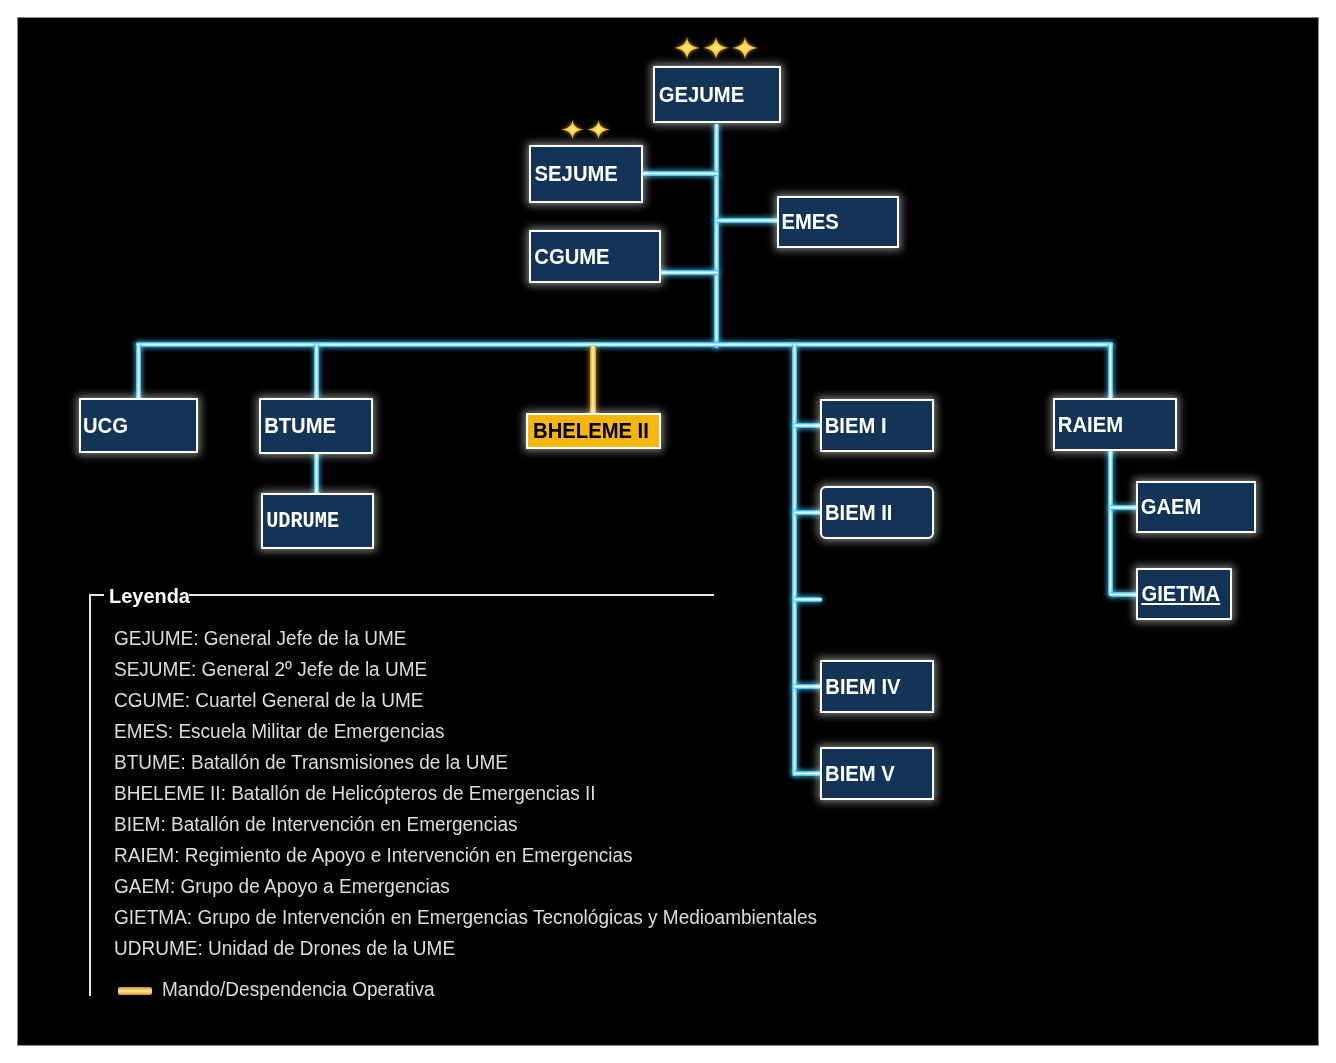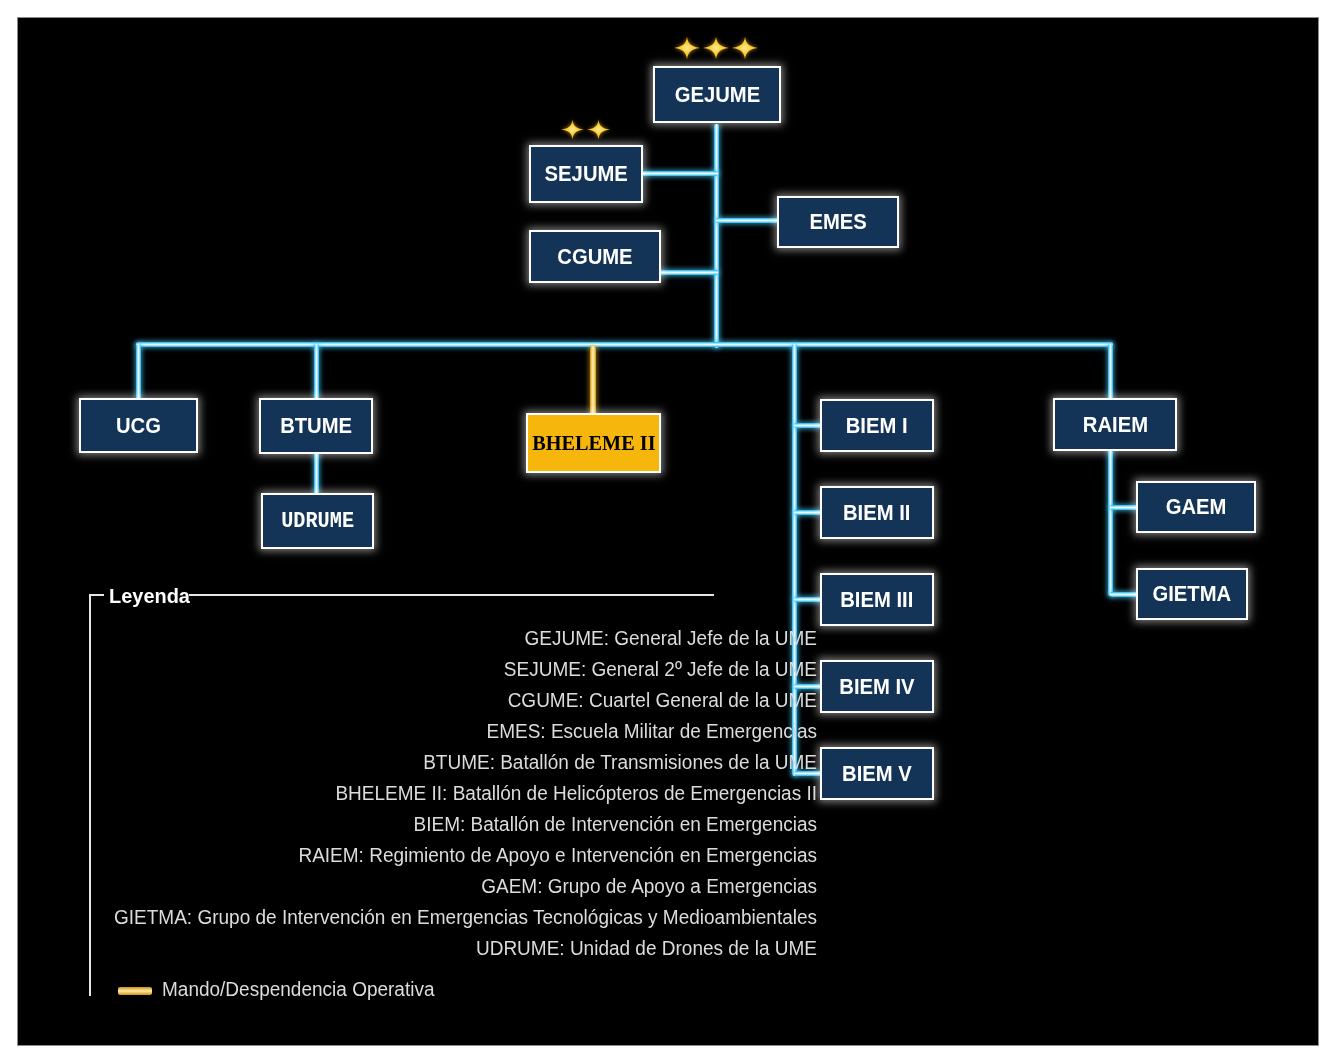--- a/index.html
+++ b/index.html
@@ -17,34 +17,34 @@
       box-shadow:0 0 5px 1px rgba(70,200,246,.7);}
   .vl{position:absolute;width:5px;border-radius:2px;
       background:linear-gradient(90deg,#17aee9 0%,#9fe4fa 30%,#ecfbff 50%,#9fe4fa 70%,#17aee9 100%);
       box-shadow:0 0 5px 1px rgba(70,200,246,.7);}
   .vgold{position:absolute;width:6px;border-radius:2px;
       background:linear-gradient(90deg,#cf9212 0%,#f6d57a 30%,#ffeeb2 50%,#f6d57a 70%,#cf9212 100%);
       box-shadow:0 0 5px 1px rgba(243,186,30,.55);}
   
   .nbox{
     position:absolute;background:#133457;border:2px solid #ffffff;box-sizing:border-box;
-    display:flex;align-items:center;justify-content:center;color:#ffffff;
+    display:flex;align-items:center;color:#ffffff;
     box-shadow:0 0 8px 2px rgba(255,255,255,.5);
   }
   .nbox.gold{background:#f6b60b;color:#000000;}
   .lbl{font-weight:bold;font-size:22px;transform:scaleX(.92);white-space:nowrap;letter-spacing:0;}
   
   .stars{position:absolute;display:flex;gap:3px;filter:drop-shadow(0 0 2px rgba(240,170,20,.8));}
   .star-lg{width:26px;height:24px;}
   .star-sm{width:23px;height:21px;}
   
   .lg-line{position:absolute;background:#e6e6e6;}
   .lg-title{position:absolute;color:#ffffff;font-weight:bold;font-size:21px;
             transform:scaleX(.95);transform-origin:left top;white-space:nowrap;}
-  .lg-items{position:absolute;left:96px;top:605px;text-align:right;}
+  .lg-items{position:absolute;left:96px;top:605px;}
   .lg-item{height:31px;line-height:31px;font-size:20px;color:#dcdcdc;
            transform:scaleX(.95);transform-origin:left top;white-space:nowrap;}
   .mando-swatch{position:absolute;left:100px;top:969px;width:34px;height:8px;border-radius:2px;
            background:linear-gradient(180deg,#cf9212 0%,#ffe9a6 50%,#cf9212 100%);}
   .mando-label{position:absolute;left:144px;top:956px;height:31px;line-height:31px;font-size:20px;
            color:#dcdcdc;transform:scaleX(.95);transform-origin:left top;white-space:nowrap;}
 </style>
 </head>
 <body>
 
@@ -122,47 +122,44 @@
     <div class="nbox" style="left:61px;top:380px;width:119px;height:55px;">
         <span class="lbl">UCG</span>
       </div>
     <div class="nbox" style="left:241px;top:380px;width:114px;height:56px;">
         <span class="lbl">BTUME</span>
       </div>
     <div class="nbox" style="left:243px;top:475px;width:113px;height:56px;font-family:Liberation Mono, monospace;">
         <span class="lbl">UDRUME</span>
       </div>
 
-    <div class="nbox gold" style="left:508px;top:395px;width:135px;height:60px;font-family:Liberation Serif, serif;">
+    <div class="nbox gold" style="left:508px;top:395px;width:135px;height:36px;">
         <span class="lbl">BHELEME II</span>
       </div>
 
     <div class="nbox" style="left:802px;top:381px;width:114px;height:53px;">
         <span class="lbl">BIEM I</span>
       </div>
-    <div class="nbox" style="left:802px;top:468px;width:114px;height:53px;">
+    <div class="nbox" style="left:802px;top:468px;width:114px;height:53px;border-radius:6px;">
         <span class="lbl">BIEM II</span>
-      </div>
-    <div class="nbox" style="left:802px;top:555px;width:114px;height:53px;">
-        <span class="lbl">BIEM III</span>
       </div>
     <div class="nbox" style="left:802px;top:642px;width:114px;height:53px;">
         <span class="lbl">BIEM IV</span>
       </div>
     <div class="nbox" style="left:802px;top:729px;width:114px;height:53px;">
         <span class="lbl">BIEM V</span>
       </div>
 
     <div class="nbox" style="left:1035px;top:380px;width:124px;height:53px;">
         <span class="lbl">RAIEM</span>
       </div>
     <div class="nbox" style="left:1118px;top:463px;width:120px;height:52px;">
         <span class="lbl">GAEM</span>
       </div>
-    <div class="nbox" style="left:1118px;top:550px;width:112px;height:52px;">
+    <div class="nbox" style="left:1118px;top:550px;width:96px;height:52px;text-decoration:underline;">
         <span class="lbl">GIETMA</span>
       </div>
 
     <div class="lg-line" style="left:71px;top:576px;width:2px;height:402px;"></div>
     <div class="lg-line" style="left:71px;top:576px;width:15px;height:2px;"></div>
     <div class="lg-title" style="left:91px;top:566px;">Leyenda</div>
     <div class="lg-line" style="left:171px;top:576px;width:525px;height:2px;"></div>
 
     <div class="lg-items">
       <div class="lg-item">GEJUME: General Jefe de la UME</div>

